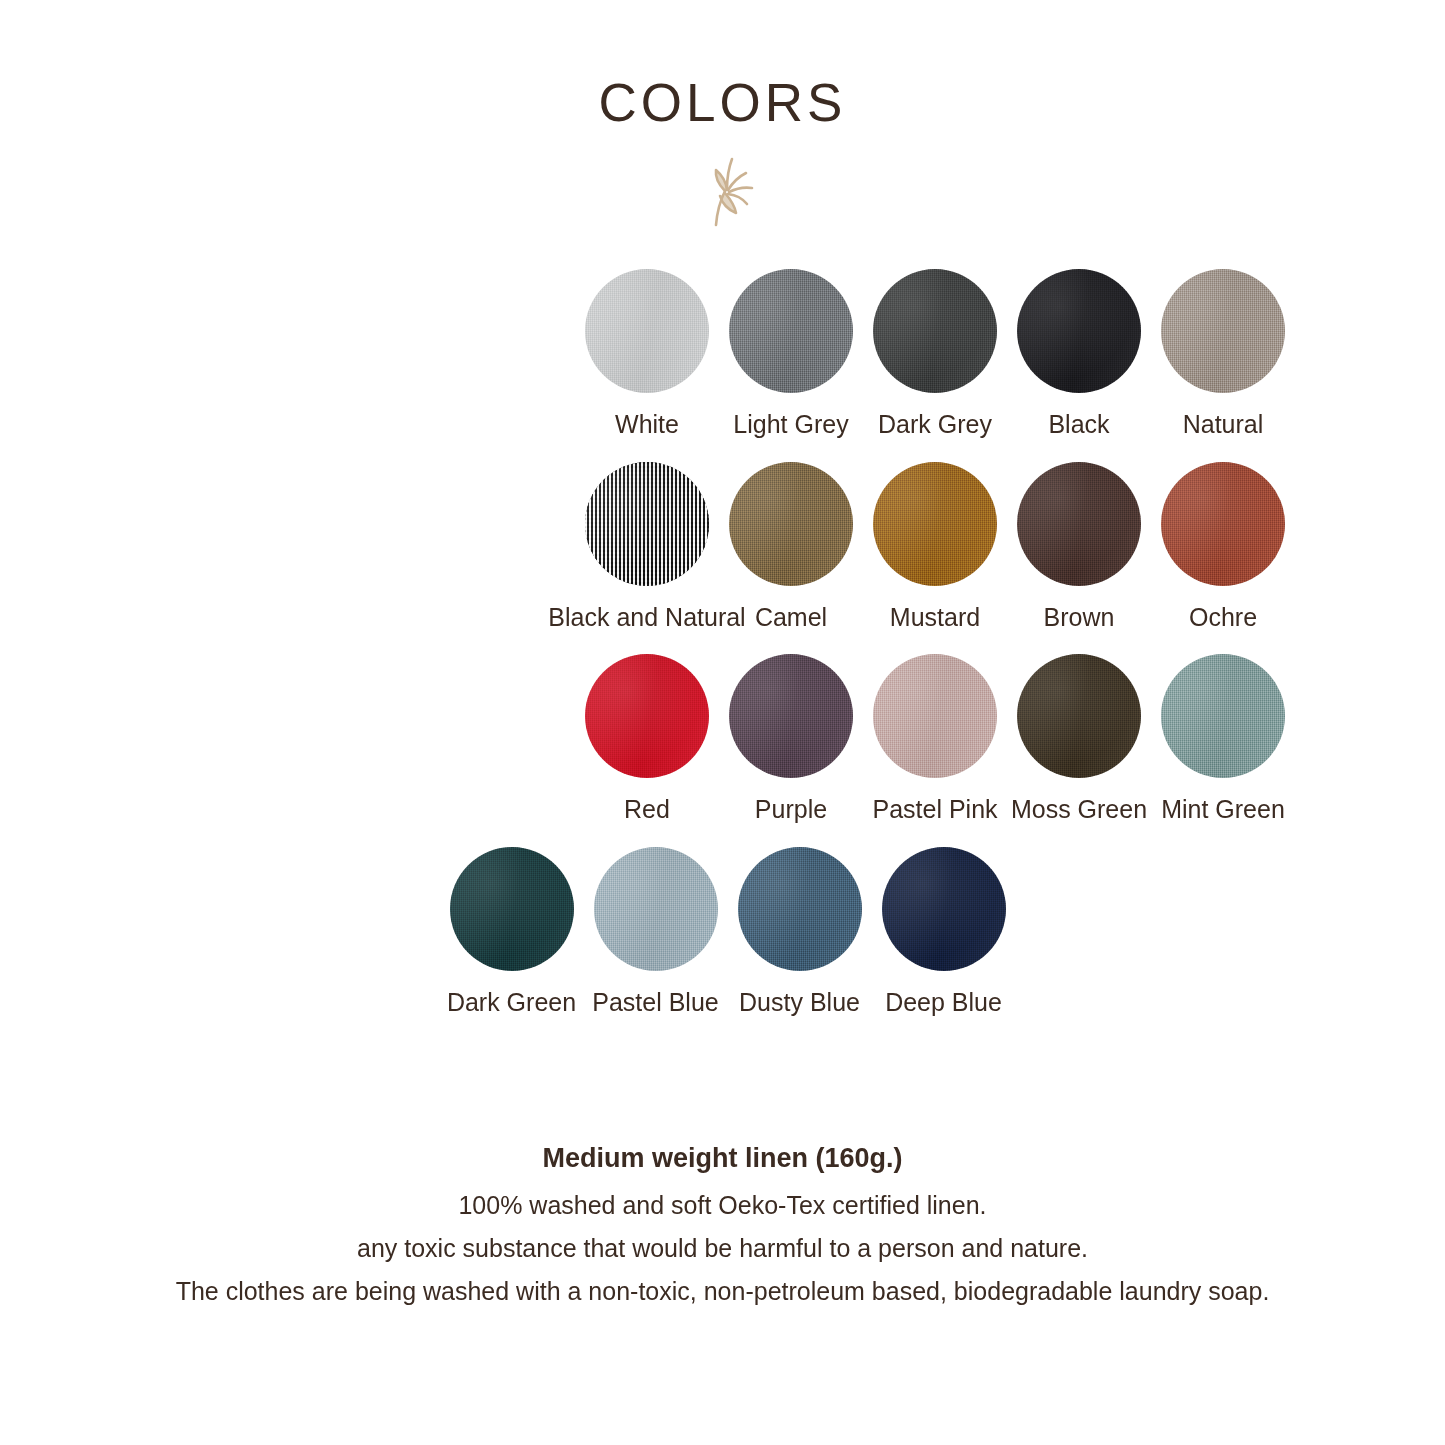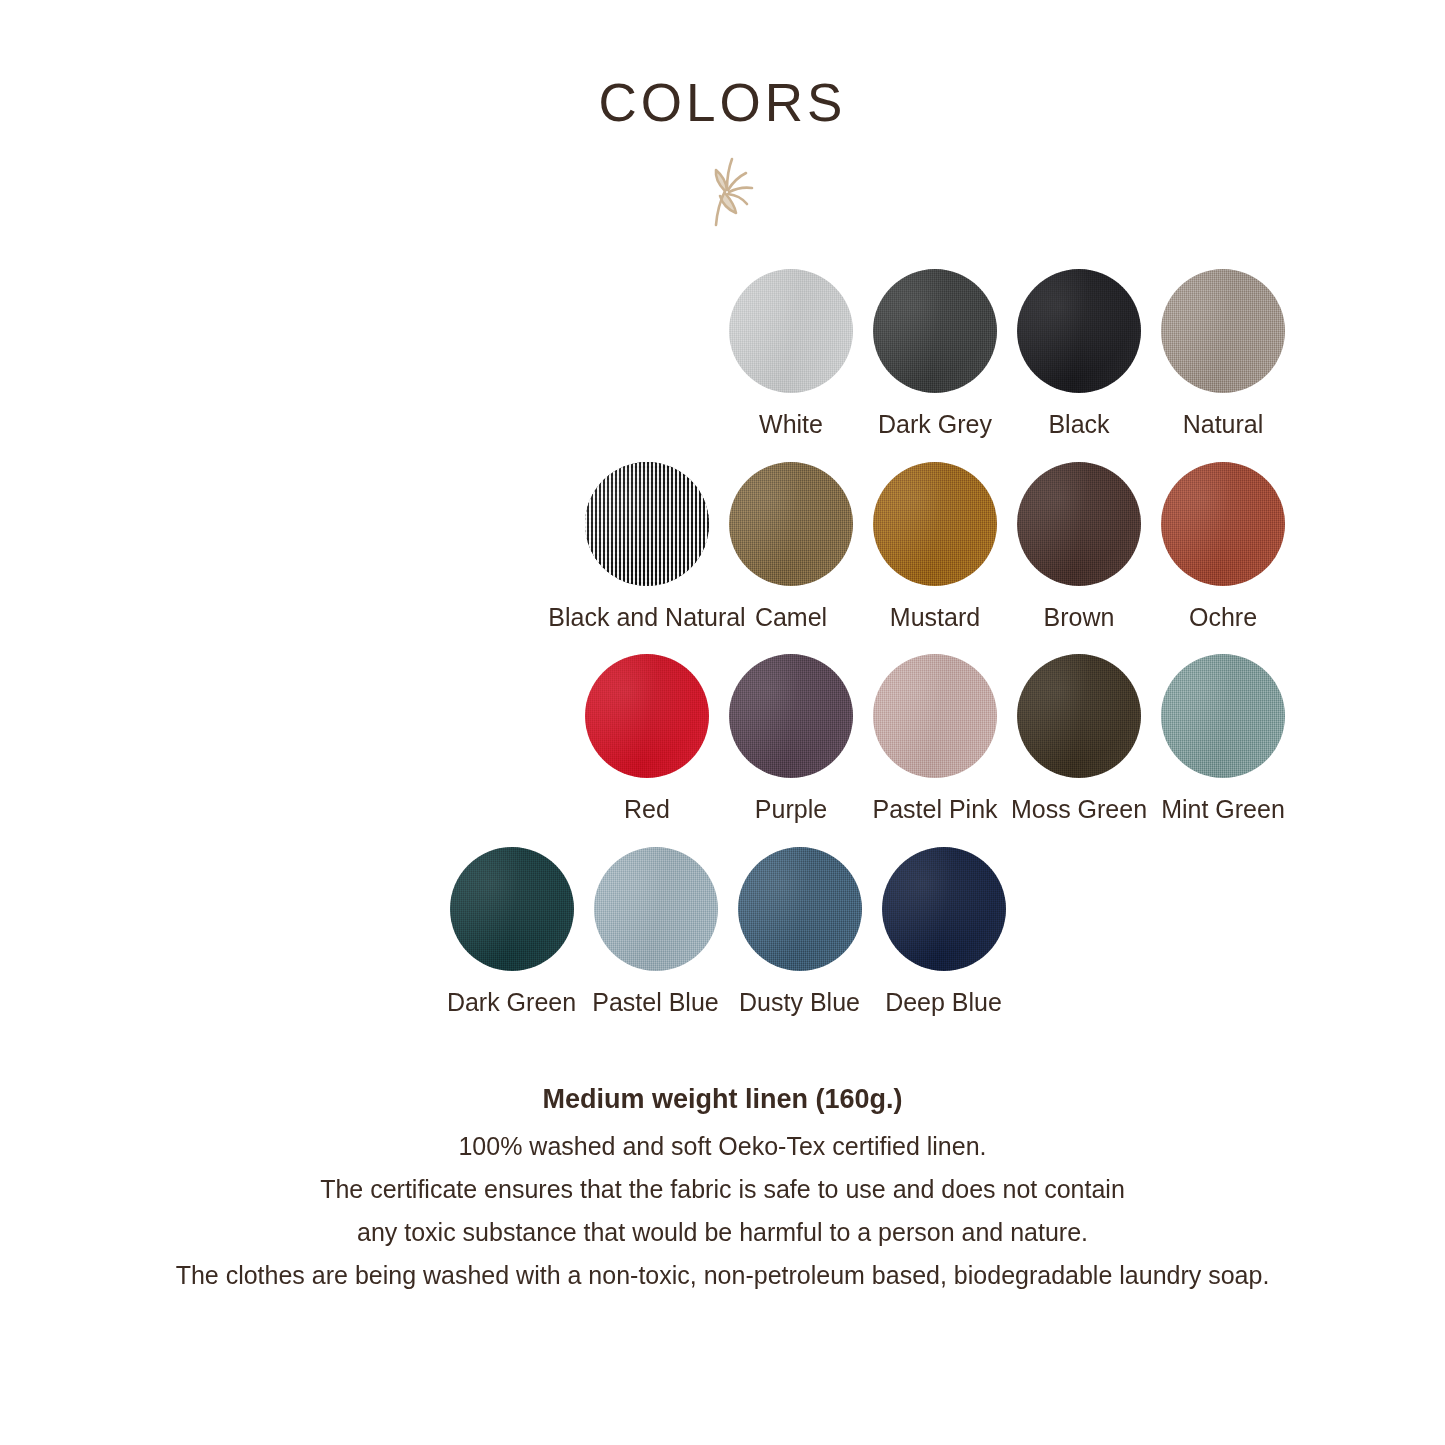--- a/index.html
+++ b/index.html
@@ -113,21 +113,21 @@
     white-space: nowrap;
     text-align: center;
     line-height: 1.1;
   }
 
   
   .footer {
     position: absolute;
     left: 0;
     right: 0;
-    top: 1084px;
+    top: 1143px;
     text-align: center;
     color: #3b2b22;
     font-family: "Liberation Sans", sans-serif;
   }
   .footer-heading {
     font-size: 27px;
     font-weight: 700;
     margin-bottom: 19px;
   }
   .footer-line {
@@ -163,20 +163,24 @@
   </div>
 
   <div class="grid">
 
     <div class="row">
       <div class="cell">
         <div class="swatch" style="background-color: rgb(201, 203, 204);"></div>
         <div class="swatch-label">White</div>
       </div>
       <div class="cell">
+        <div class="swatch" style="background-color: rgb(110, 114, 118);"></div>
+        <div class="swatch-label">Light Grey</div>
+      </div>
+      <div class="cell">
         <div class="swatch" style="background-color: rgb(58, 60, 60);"></div>
         <div class="swatch-label">Dark Grey</div>
       </div>
       <div class="cell">
         <div class="swatch" style="background-color: rgb(27, 27, 31);"></div>
         <div class="swatch-label">Black</div>
       </div>
       <div class="cell">
         <div class="swatch" style="background-color: rgb(158, 146, 136);"></div>
         <div class="swatch-label">Natural</div>
@@ -246,18 +250,17 @@
         <div class="swatch" style="background-color: rgb(19, 31, 60);"></div>
         <div class="swatch-label">Deep Blue</div>
       </div>
     </div>
 
   </div>
 
   <div class="footer">
     <div class="footer-heading">Medium weight linen (160g.)</div>
     <div class="footer-line">100% washed and soft Oeko-Tex certified linen.</div>
-    <div class="footer-line">The certificate ensures that the fabric is safe to use and does not contain</div>
     <div class="footer-line">any toxic substance that would be harmful to a person and nature.</div>
     <div class="footer-line">The clothes are being washed with a non-toxic, non-petroleum based, biodegradable laundry soap.</div>
   </div>
 
 </div>
 
 </body></html>

